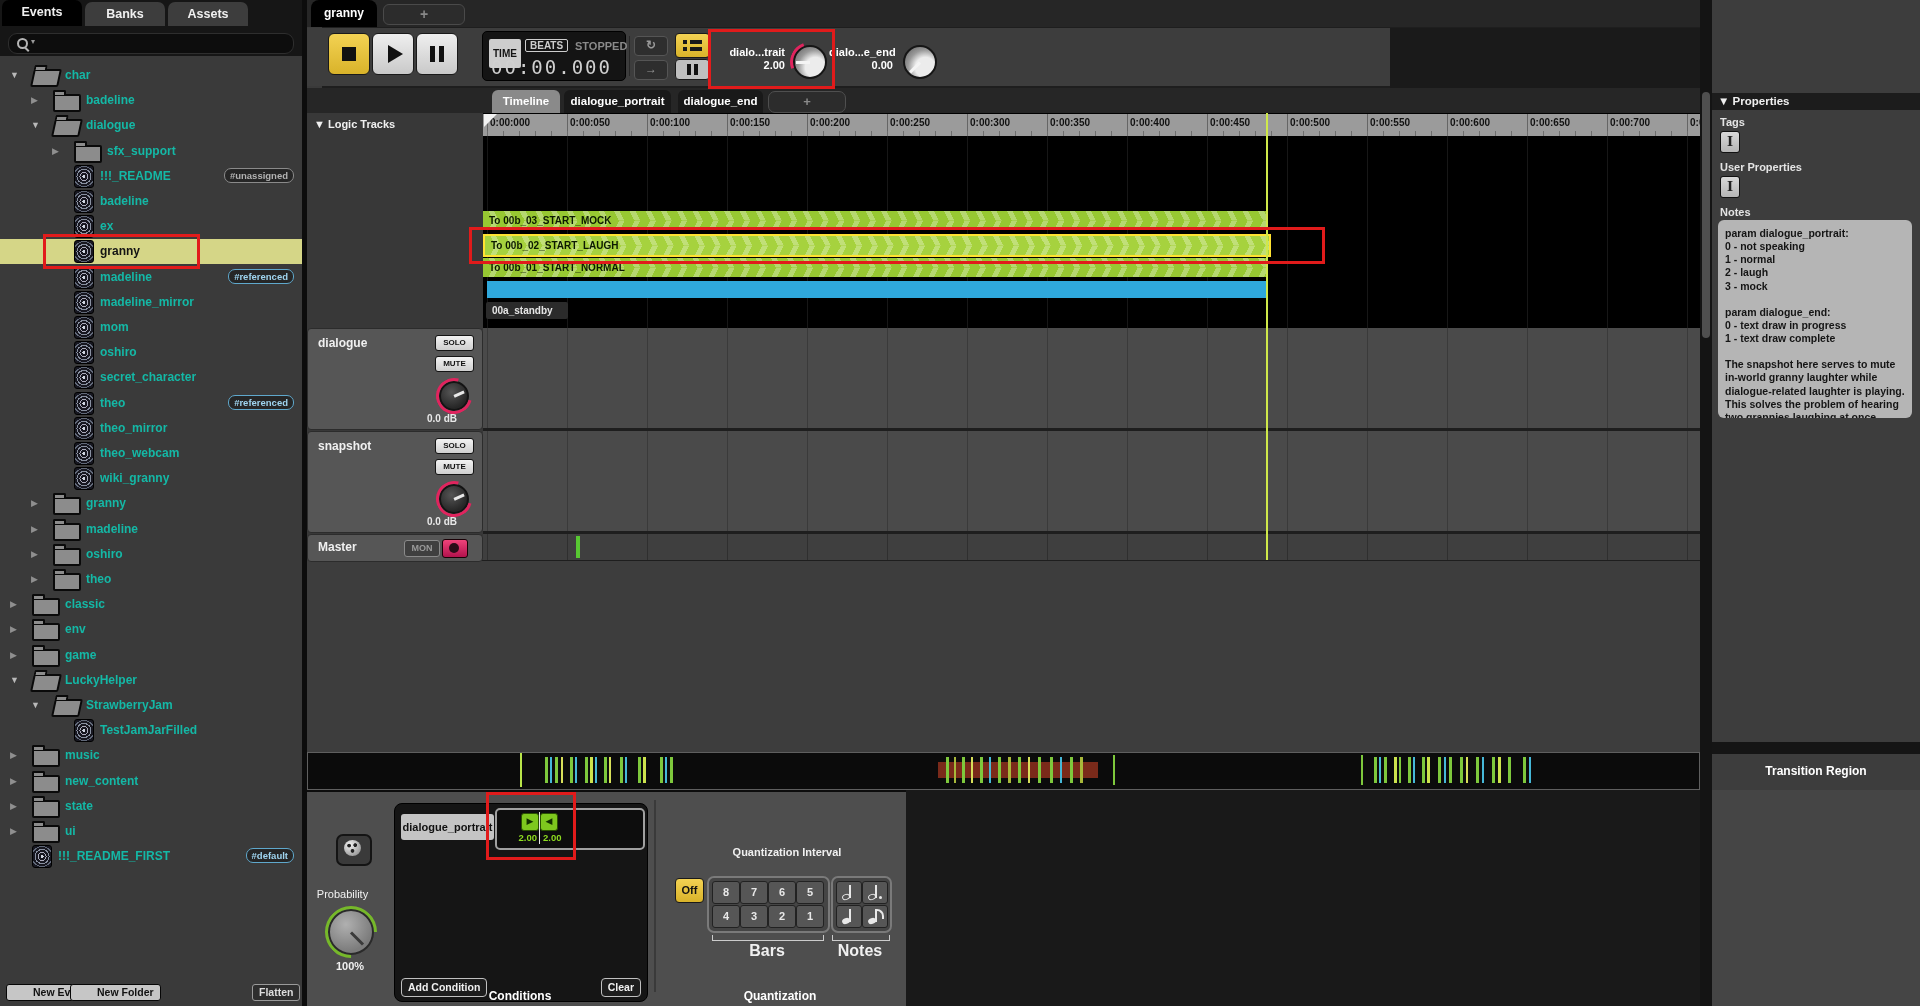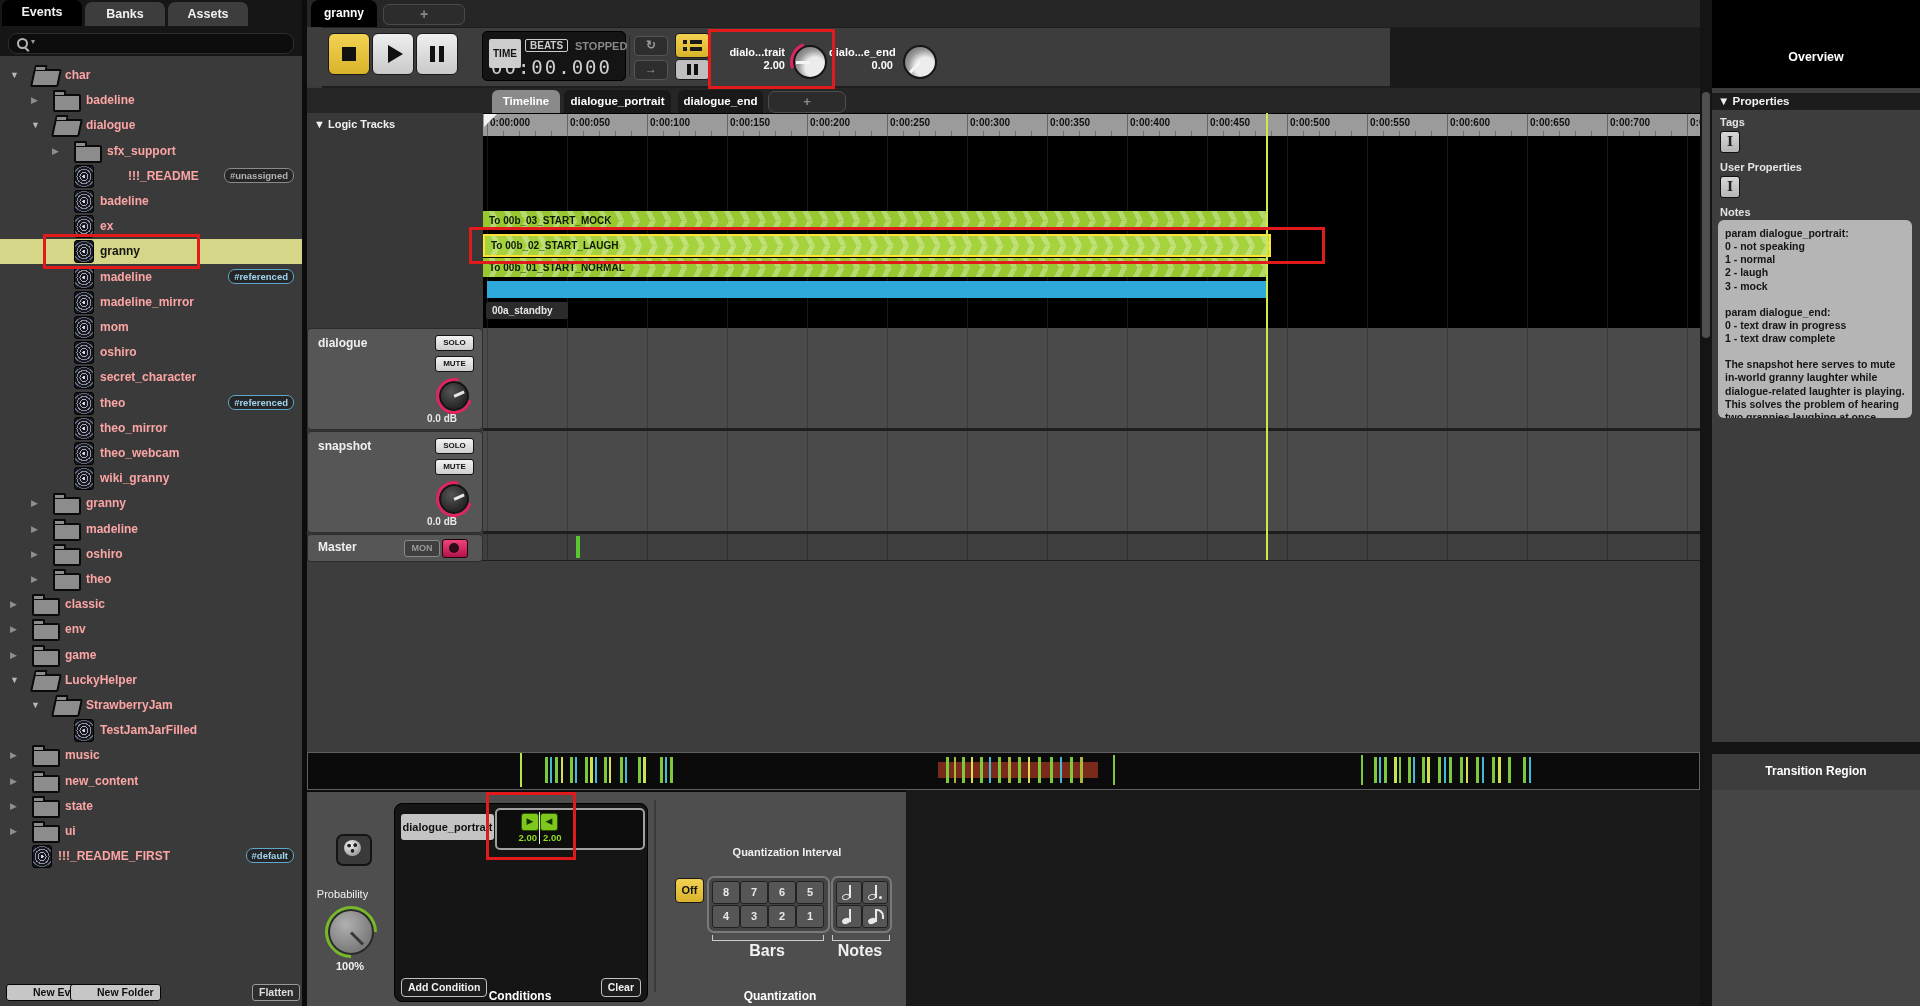--- a/index.html
+++ b/index.html
@@ -22,21 +22,21 @@
   .trow{position:absolute;left:0;width:302px;height:25px;}
   .trow.sel{background:#d5d687;}
   .tri{position:absolute;top:7px;font-size:9px;color:#b9b9b9;}
   .folder{position:absolute;top:6px;width:24px;height:14px;background:#8c8c8c;border:2px solid #0a0a0a;border-radius:2px;}
   .folder::before{content:"";position:absolute;top:-6px;left:-2px;width:9px;height:3px;background:#8c8c8c;
                   border:2px solid #0a0a0a;border-bottom:none;border-radius:2px 2px 0 0;}
   .folder.open{transform:skewX(-12deg);}
   .evt-icon{position:absolute;top:1px;width:18px;height:21px;border:1px solid #000;border-radius:3px;
     background:radial-gradient(circle at 50% 50%, #cfd4e0 0 1.5px, #171720 1.5px 3.5px, #aab 3.5px 4.5px,
       #171720 4.5px 6.5px, #8890a0 6.5px 7.5px, #171720 7.5px 9.5px, #606878 9.5px 10.5px, #171720 10.5px);}
-  .tlabel{position:absolute;top:5px;color:#fca5a5;font-weight:bold;font-size:12px;white-space:nowrap;}
+  .tlabel{position:absolute;top:5px;color:#14b8a6;font-weight:bold;font-size:12px;white-space:nowrap;}
   .trow.sel .tlabel{color:#141414;}
   .badge{position:absolute;right:8px;top:4px;font-size:9.5px;font-weight:bold;padding:1px 5px;border-radius:7px;background:#262626;}
   .badge.gray{border:1px solid #8a8a8a;color:#b2b2b2;}
   .badge.blue{border:1px solid #5fa8cc;color:#9fd4ef;}
   .side-btn{position:absolute;height:15px;border-radius:3px;font-size:10.5px;font-weight:bold;text-align:center;line-height:15px;padding:0 6px;}
   .side-btn.light{background:#c6c6c6;color:#111;border:1px solid #060606;padding-left:26px;}
   .side-btn.dark{background:#2e2e2e;color:#ddd;border:1px solid #9a9a9a;}
   #side-div{position:absolute;left:302px;top:0;width:5px;height:1006px;background:#0c0c0c;}
 
   
@@ -236,21 +236,21 @@
           <div class="folder open" style="left: 53px;"></div>
           <div class="tlabel" style="left: 86px;">dialogue</div>
         </div>
         <div class="trow" style="top: 82.6px;">
           <div class="tri" style="left: 52px; color: rgb(143, 143, 143);">▶</div>
           <div class="folder" style="left: 74px;"></div>
           <div class="tlabel" style="left: 107px;">sfx_support</div>
         </div>
         <div class="trow" style="top: 107.8px;">
           <div class="evt-icon" style="left: 74px;"></div>
-          <div class="tlabel" style="left: 100px; margin-left: 28px;">!!!_README</div>
+          <div class="tlabel" style="left: 100px;">!!!_README</div>
           <div class="badge gray">#unassigned</div>
         </div>
         <div class="trow" style="top: 133px;">
           <div class="evt-icon" style="left: 74px;"></div>
           <div class="tlabel" style="left: 100px;">badeline</div>
         </div>
         <div class="trow" style="top: 158.2px;">
           <div class="evt-icon" style="left: 74px;"></div>
           <div class="tlabel" style="left: 100px;">ex</div>
         </div>
@@ -521,23 +521,20 @@
     </div>
   <div class="thead" style="top:534px;height:26px;">
     <div class="tname" style="top:5px;">Master</div>
     <div id="mon-btn">MON</div>
     <div id="master-fader"></div>
   </div>
 
   <div id="vdivider"></div>
   <div id="vthumb"></div>
   <div id="rpanel">
-    <div id="rp-head">
-      <div id="rp-title">Overview</div>
-    </div>
     <div id="rp-props"><span style="margin-left:6px;">▼</span> <span>Properties</span></div>
     <div class="rp-lbl" style="top:116px;">Tags</div>
     <div class="ibtn" style="top:131px;">I</div>
     <div class="rp-lbl" style="top:161px;">User Properties</div>
     <div class="ibtn" style="top:176px;">I</div>
     <div class="rp-lbl" style="top:206px;">Notes</div>
     <div id="notes-box">param dialogue_portrait:
 0 - not speaking
 1 - normal
 2 - laugh

